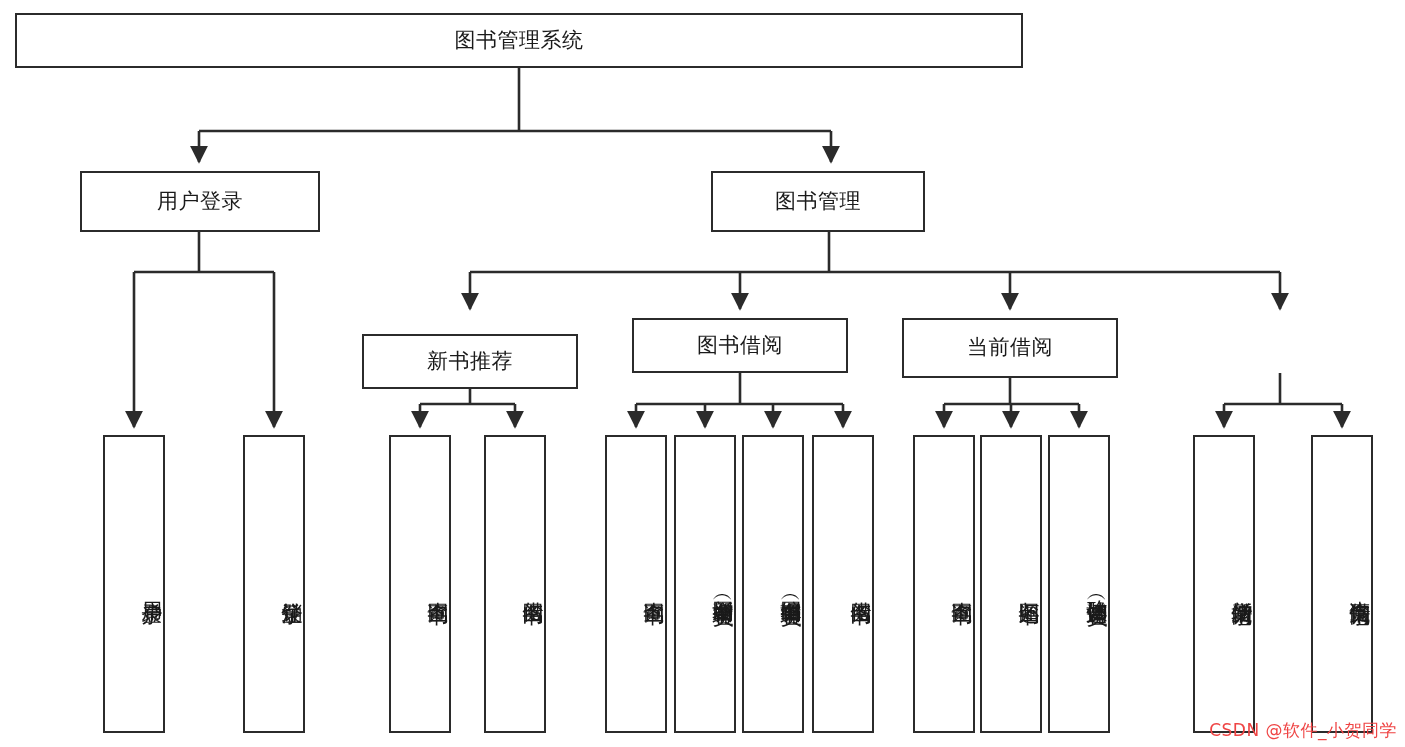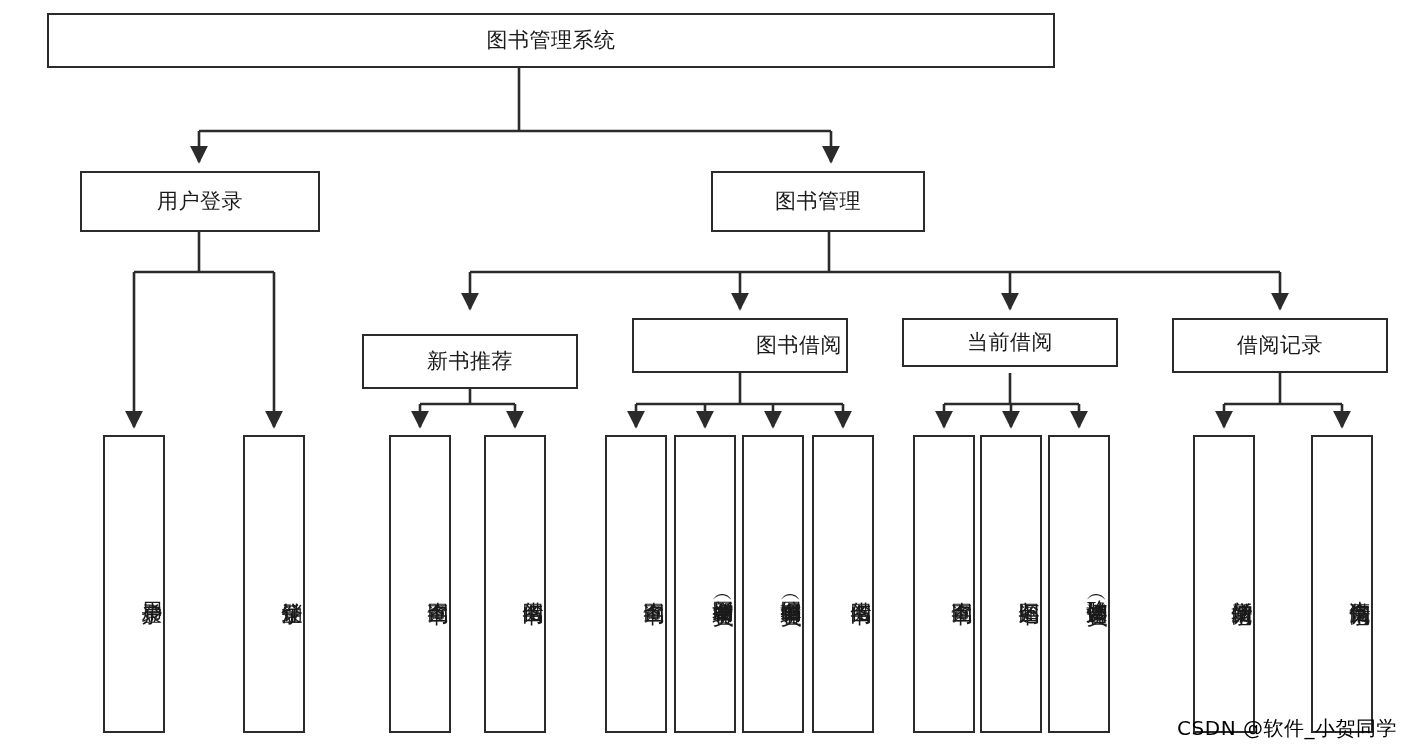--- a/index.html
+++ b/index.html
@@ -58,22 +58,22 @@
     display: block;
     white-space: nowrap;
   }
   .node-label {
     display: block;
   }
   #watermark {
     position: absolute;
     right: 8px;
     bottom: 5px;
-    font-size: 20px;
-    color: #000000;
+    font-size: 17px;
+    color: #ef4444;
     letter-spacing: 0.5px;
     white-space: nowrap;
     user-select: none;
   }
 </style>
 </head>
 <body>
 
 <div id="diagram-root">
 
@@ -120,42 +120,39 @@
       <path d="M 1011 404 L 1011 427" marker-end="url(#arrow)"></path>
       <path d="M 1079 404 L 1079 427" marker-end="url(#arrow)"></path>
 
       <path d="M 1280 373 L 1280 404"></path>
       <path d="M 1224 404 L 1342 404"></path>
       <path d="M 1224 404 L 1224 427" marker-end="url(#arrow)"></path>
       <path d="M 1342 404 L 1342 427" marker-end="url(#arrow)"></path>
     </g>
   </svg>
 
-  <div class="node horizontal" style="left:15px; top:13px; width:1008px; height:55px;margin-left:32px;">
+  <div class="node horizontal" style="left:15px; top:13px; width:1008px; height:55px;">
     <span class="node-label">图书管理系统</span>
   </div>
 
   <div class="node horizontal" style="left:80px; top:171px; width:240px; height:61px;">
     <span class="node-label">用户登录</span>
   </div>
   <div class="node horizontal" style="left:711px; top:171px; width:214px; height:61px;">
     <span class="node-label">图书管理</span>
   </div>
 
   <div class="node horizontal" style="left:362px; top:318px; width:216px; height:55px;margin-top:16px;">
     <span class="node-label">新书推荐</span>
   </div>
-  <div class="node horizontal" style="left:632px; top:318px; width:216px; height:55px;justify-content:flex-end;">
+  <div class="node horizontal" style="left:632px; top:318px; width:216px; height:55px;">
     <span class="node-label">图书借阅</span>
   </div>
-  <div class="node horizontal" style="left:902px; top:318px; width:216px; height:49px;">
+  <div class="node horizontal" style="left:902px; top:318px; width:216px; height:60px;">
     <span class="node-label">当前借阅</span>
-  </div>
-  <div class="node horizontal" style="left:1172px; top:318px; width:216px; height:55px;">
-    <span class="node-label">借阅记录</span>
   </div>
 
   <div class="node vertical" style="left:103px; top:435px; width:62px; height:298px;">
     <span class="node-label">用户登录</span>
   </div>
   <div class="node vertical" style="left:243px; top:435px; width:62px; height:298px;">
     <span class="node-label">注销登录</span>
   </div>
 
   <div class="node vertical" style="left:389px; top:435px; width:62px; height:298px;">

